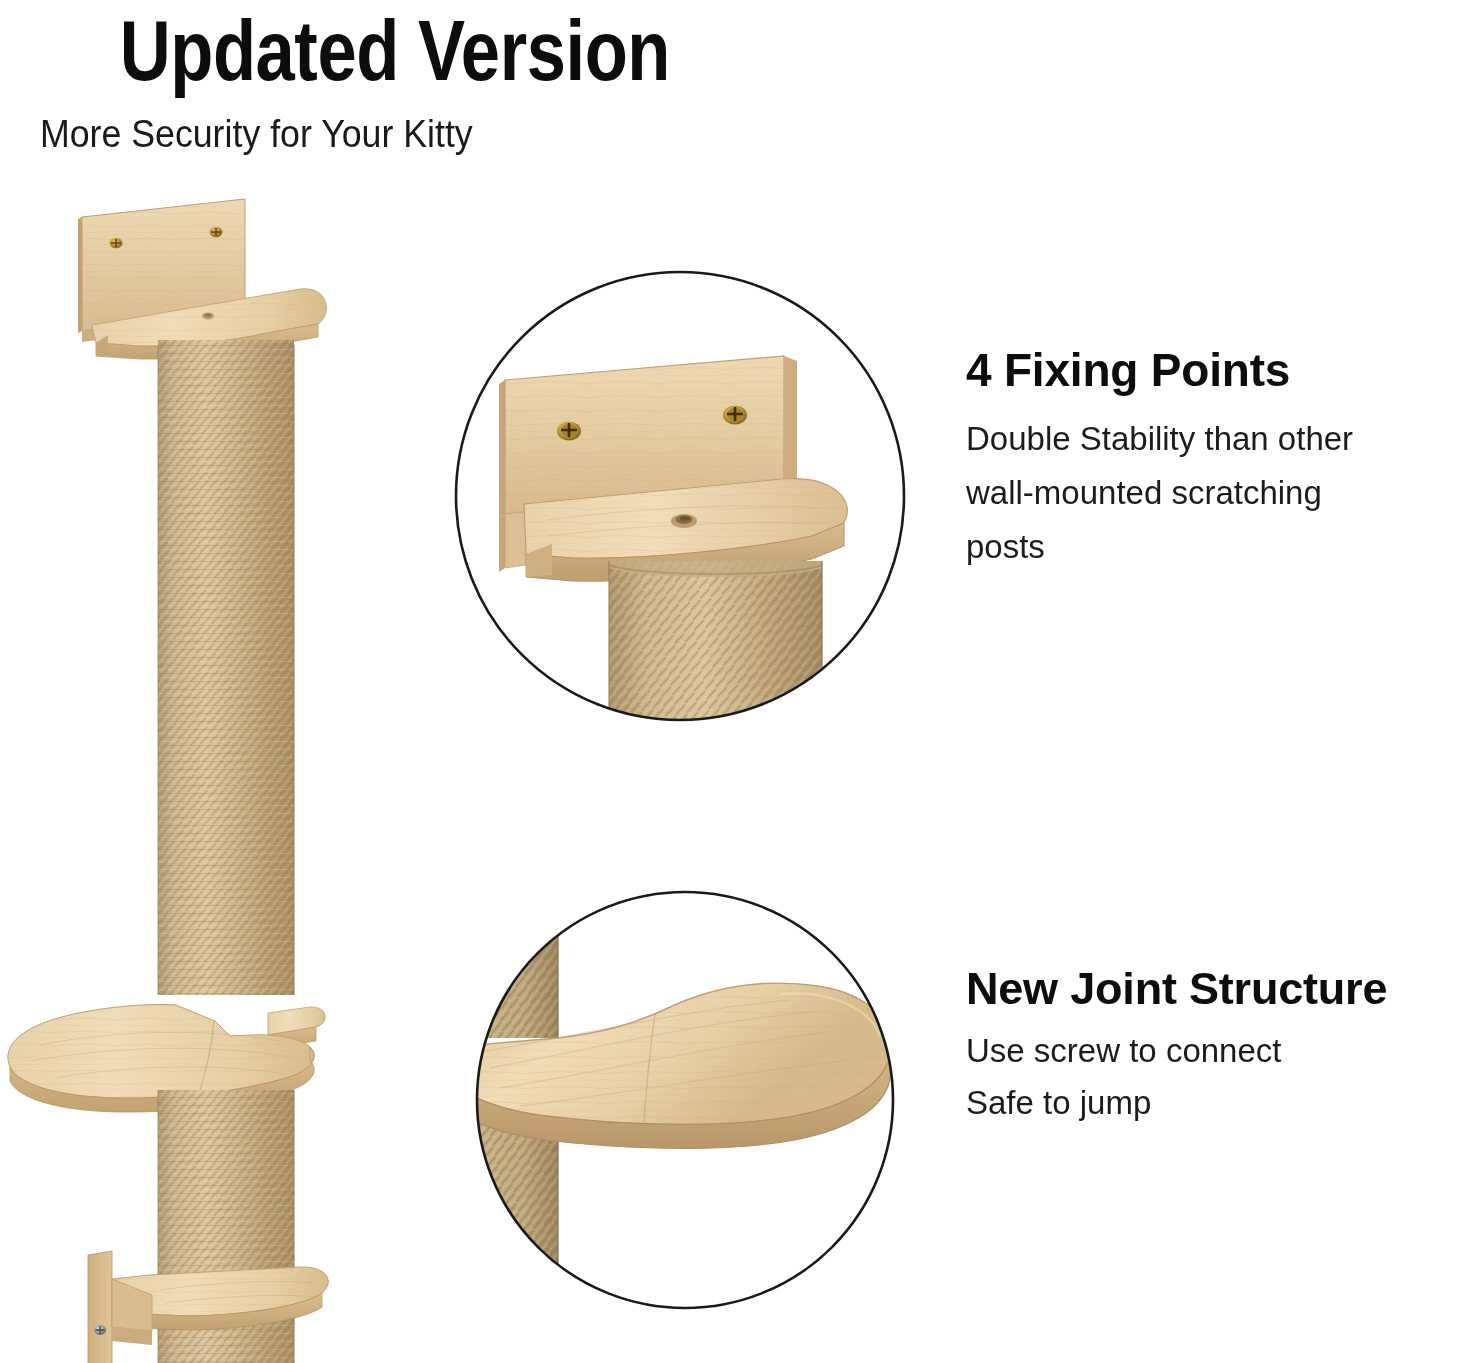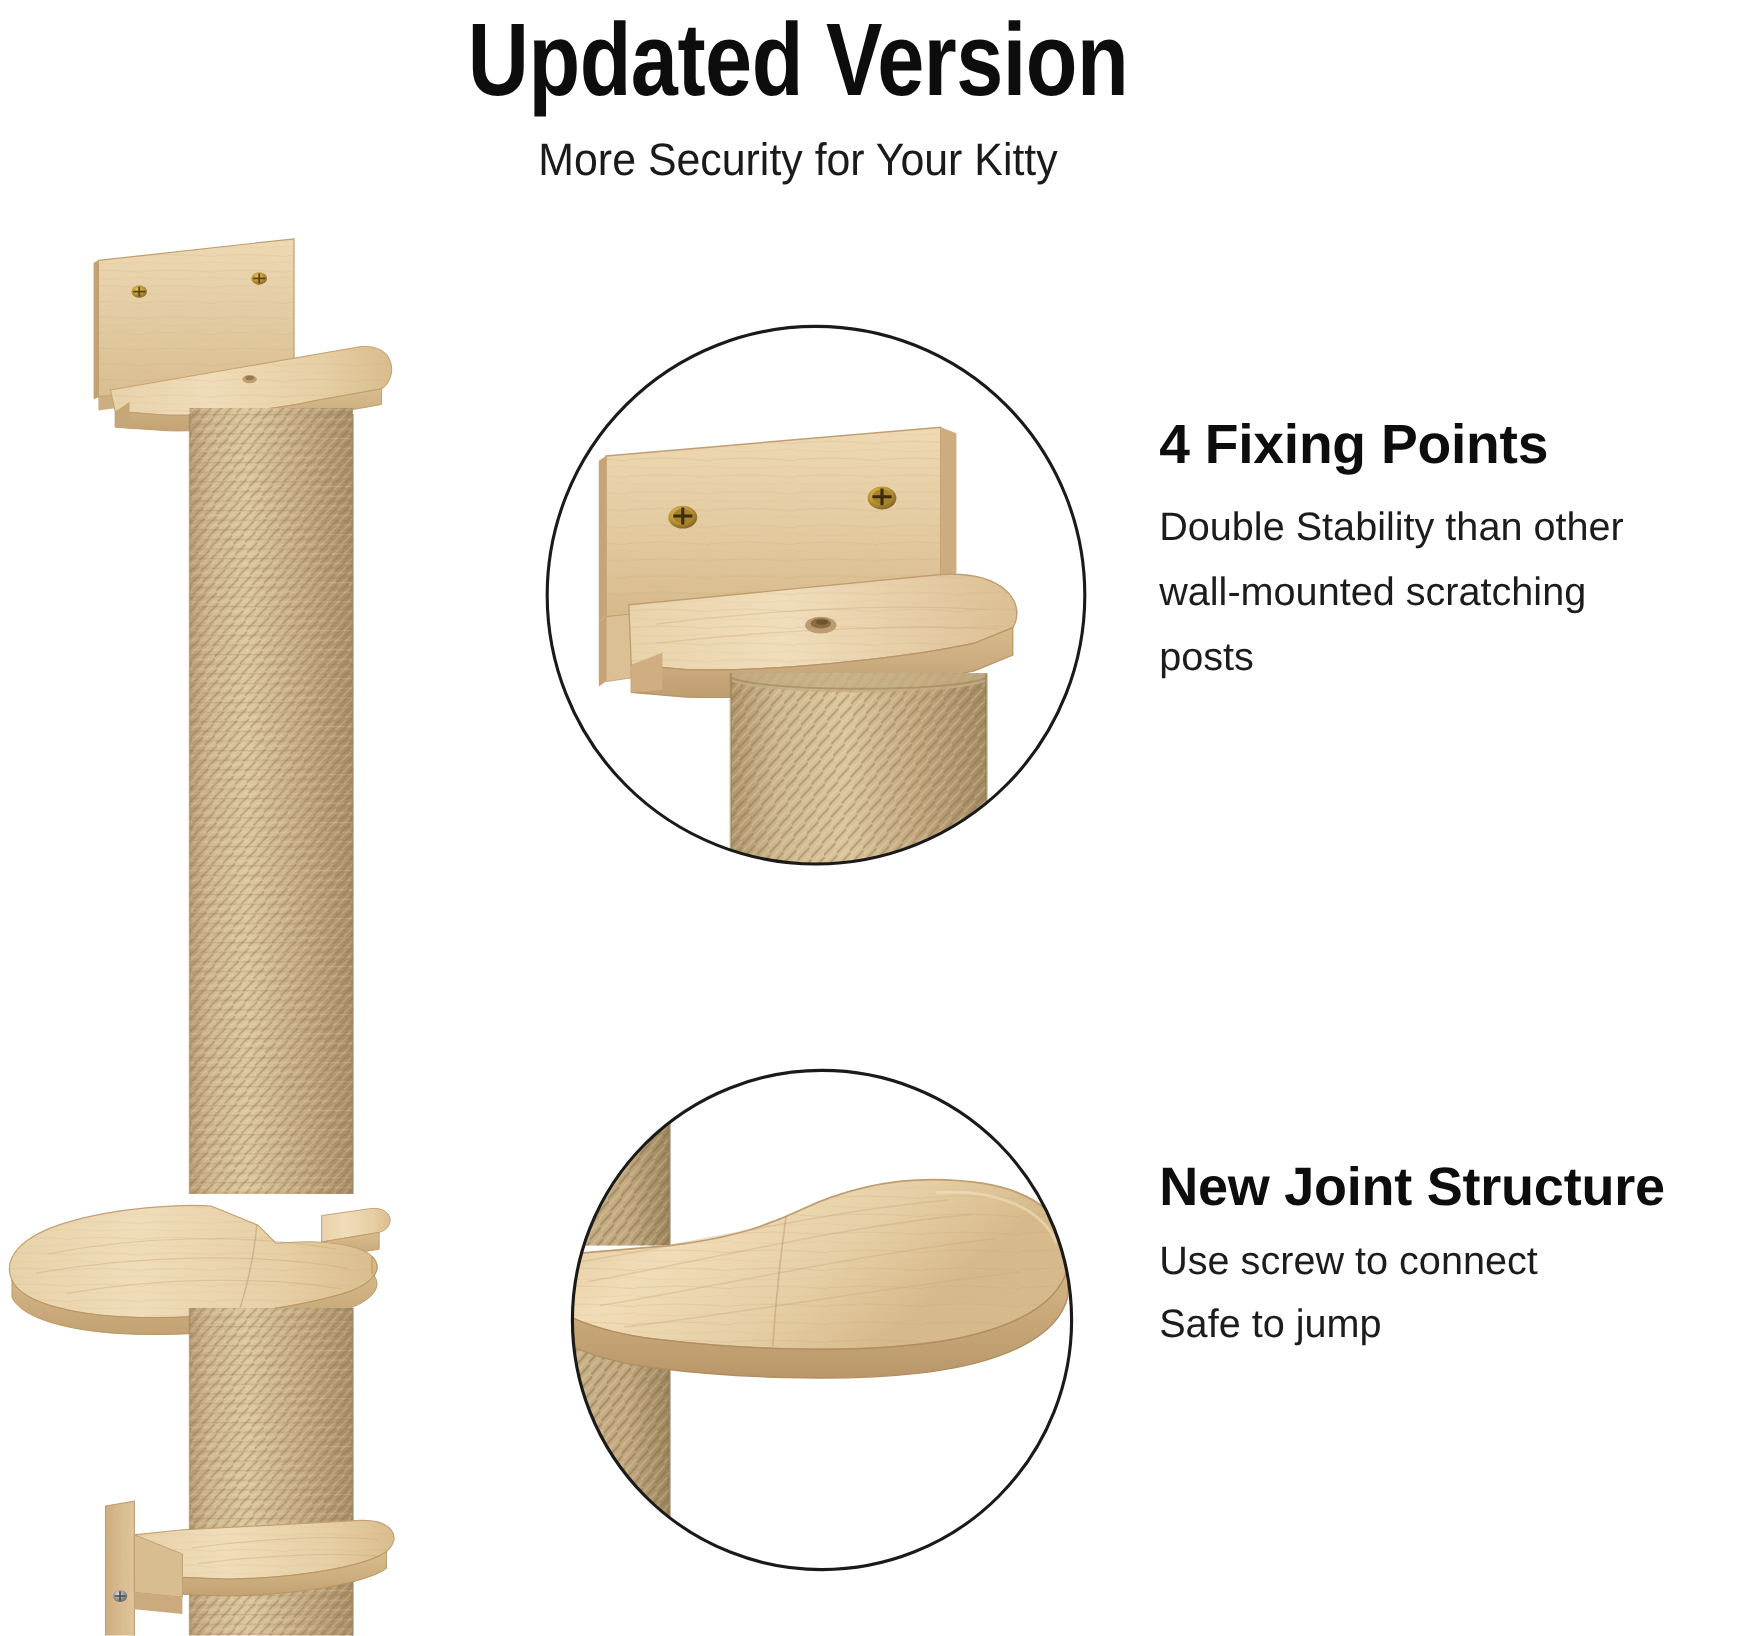--- a/index.html
+++ b/index.html
@@ -15,21 +15,21 @@
     font-family: "Liberation Sans", sans-serif;
     color: #111111;
   }
 
   
   #header-block {
     position: absolute;
     left: 0;
     top: 0;
     width: 1330px;
-    text-align: center;
+    text-align: left;
   }
   #main-title {
     margin: 0;
     padding-top: 2px;
     font-family: "Liberation Sans", sans-serif;
     font-weight: bold;
     font-size: 86px;
     line-height: 96px;
     letter-spacing: -0.5px;
     color: #0d0d0d;

